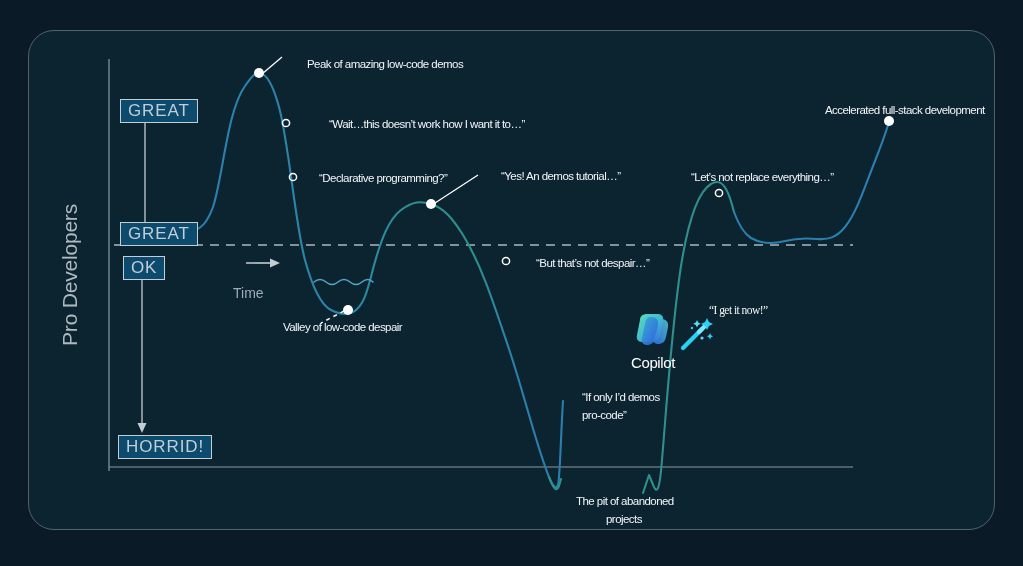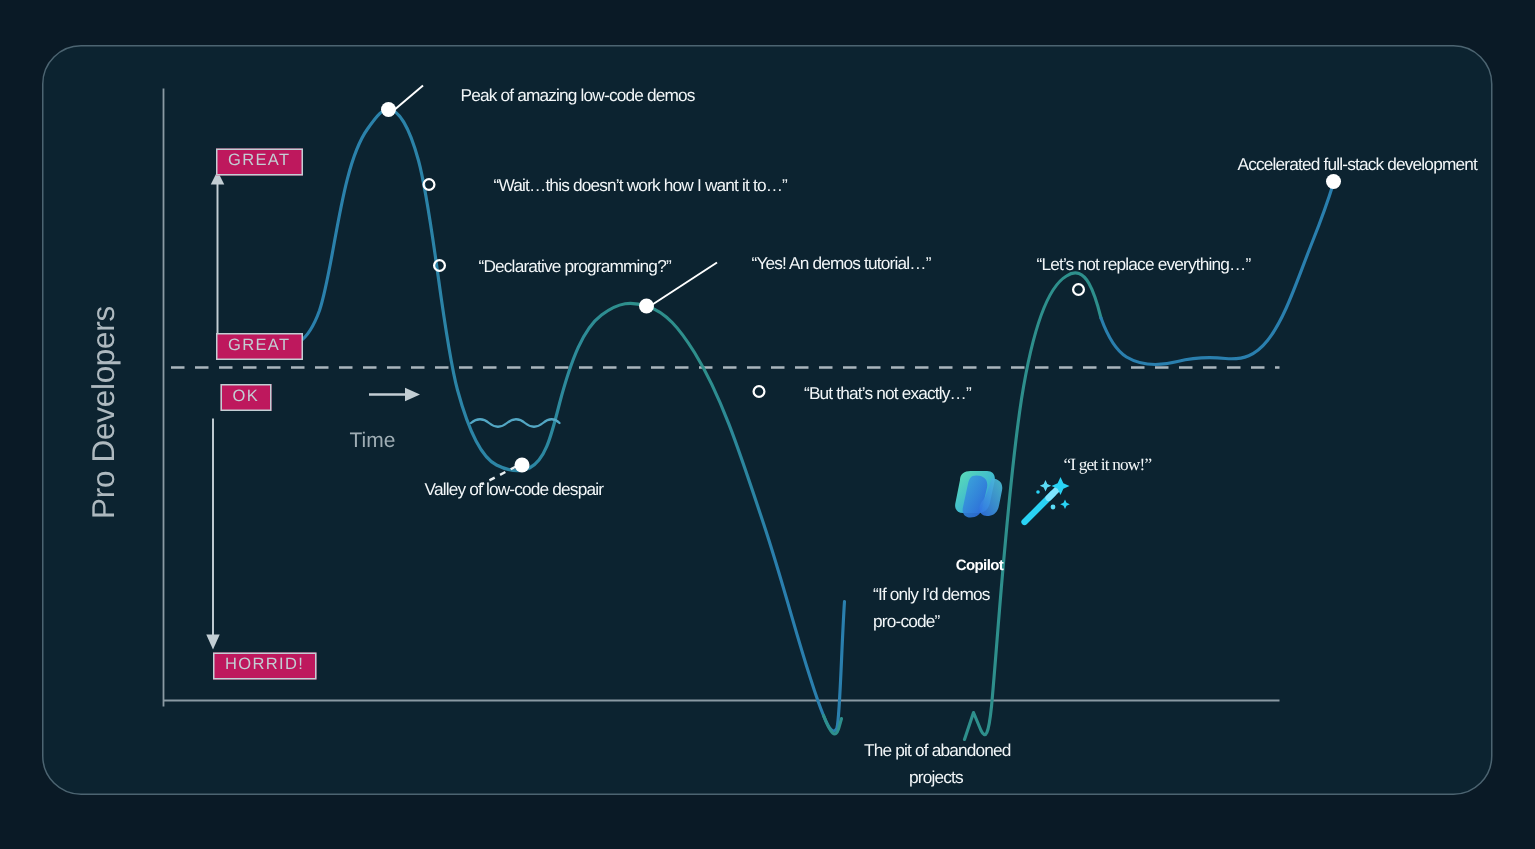--- a/index.html
+++ b/index.html
@@ -50,26 +50,25 @@
     white-space: nowrap;
     line-height: 1.55;
     font-weight: 400;
     padding-left: 20px;
   }
   .ann.multiline { white-space: normal; width: 96px; }
   .axis-pill {
     position: absolute;
     border: 1.6px solid #c3ced4;
     color: #c3ced4;
-    font-size: 11px;
+    font-size: 17px;
     letter-spacing: 0.9px;
     padding: 2px 7px 3px 7px;
-    background: #be185d;
+    background: #0c4a6e;
     line-height: 1;
-    margin-left: 24px;
   }
   #ylabel {
     position: absolute;
     left: -49px;
     top: 232px;
     width: 180px;
     text-align: center;
     transform: rotate(-90deg);
     color: #aeb9bf;
     font-size: 21px;
@@ -85,24 +84,24 @@
   }
   #copilot-block {
     position: absolute;
     left: 596px;
     top: 280px;
     width: 56px;
     text-align: center;
   }
   #copilot-name {
     color: #ffffff;
-    font-size: 10px;
-    font-weight: bold;
+    font-size: 15px;
+    font-weight: normal;
     letter-spacing: -0.4px;
-    margin-top: 18px;
+    margin-top: 1px;
   }
   #wand { position: absolute; left: 648px; top: 283px; }
 </style>
 </head>
 <body>
 
 <div id="stage">
 
   <div id="card">
 
@@ -207,21 +206,21 @@
     <div class="ann" style="left:258px; top:25px;">Peak of amazing low-code demos</div>
 
     <div class="ann" style="left:280px; top:85px;">“Wait…this doesn’t work how I want it to…”</div>
 
     <div class="ann" style="left:270px; top:139px;">“Declarative programming?”</div>
 
     <div class="ann" style="left:234px; top:288px;">Valley of low-code despair</div>
 
     <div class="ann" style="left:452px; top:137px;">“Yes! An demos tutorial…”</div>
 
-    <div class="ann" style="left:487px; top:224px;">“But that’s not exactly…”</div>
+    <div class="ann" style="left:487px; top:224px;">“But that’s not despair…”</div>
 
     <div class="ann multiline" style="left:533px; top:358px;">“If only I’d demos pro-code”</div>
 
     <div class="ann" style="left:527px; top:462px;">The pit of abandoned</div>
     <div class="ann" style="left:557px; top:480px;">projects</div>
 
     <div class="ann" style="left:660px; top:271px;font-family:Liberation Serif, serif;">“I get it now!”</div>
 
     <div class="ann" style="left:642px; top:138px;">“Let’s not replace everything…”</div>
 

